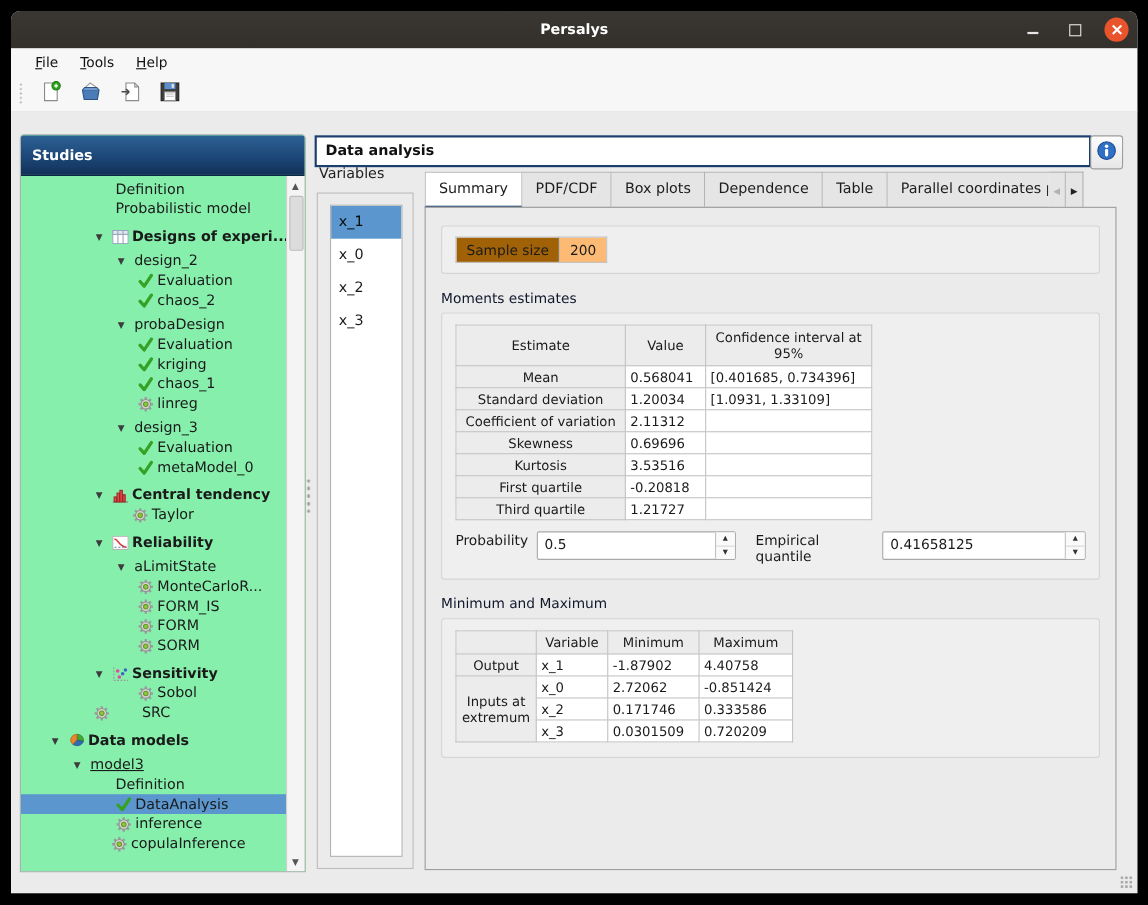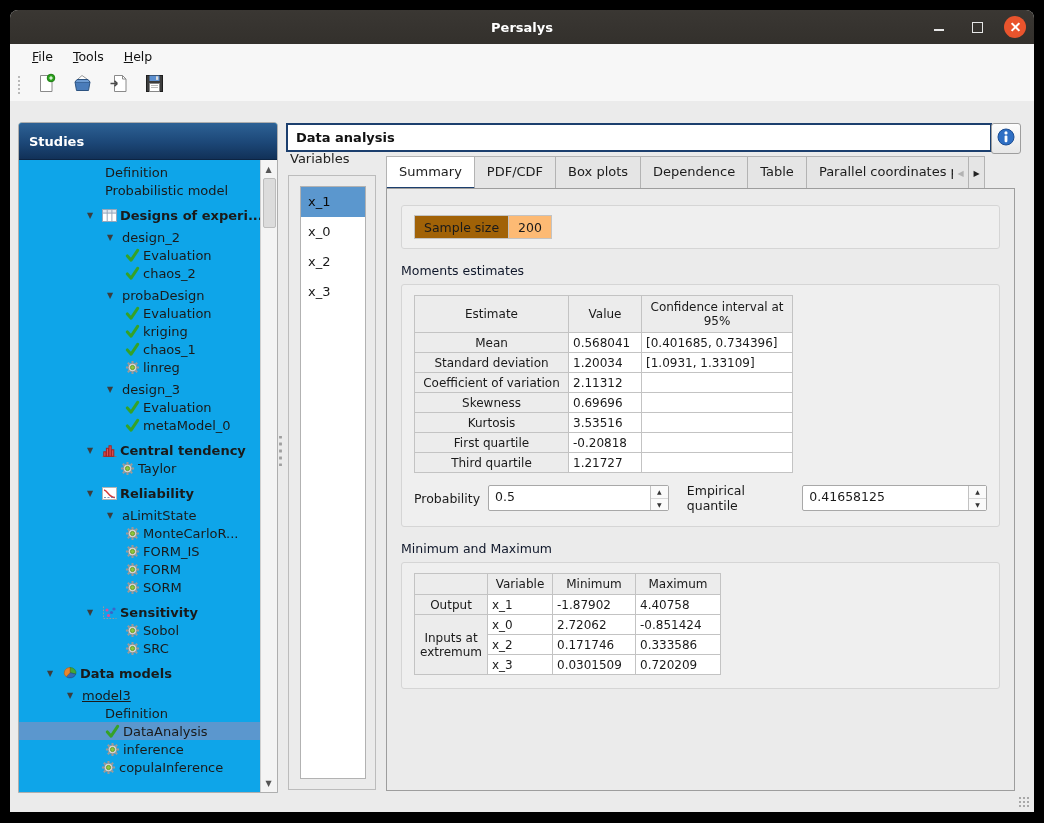--- a/index.html
+++ b/index.html
@@ -29,21 +29,21 @@
   .menu-item u{text-decoration:underline;}
   
   .toolbar{position:absolute;left:0;top:58px;right:0;height:33px;background:#f7f7f7;border-bottom:1px solid #d6d6d6;
     display:flex;align-items:center;gap:12px;padding-left:24px;}
   .tb-handle{position:absolute;left:7px;top:7px;width:4px;height:20px;
     background-image:radial-gradient(#b9b9b9 1px,transparent 1.1px);background-size:4px 4px;}
   .tool-btn{width:24px;height:24px;display:flex;align-items:center;justify-content:center;}
   
   .content{position:absolute;left:0;top:91px;right:0;bottom:0;background:#ebebeb;}
   
-  .studies-panel{position:absolute;left:8px;top:21px;width:258px;height:669px;background:#0ea5e9;
+  .studies-panel{position:absolute;left:8px;top:21px;width:258px;height:669px;background:#86efac;
     border:1px solid #aeaeae;border-radius:4px 4px 0 0;display:flex;flex-direction:column;justify-content:center;}
   .studies-header{height:36px;flex:0 0 36px;border-radius:3px 3px 0 0;
     background:linear-gradient(180deg,#2d6195 0%,#1c4777 55%,#113158 100%);
     color:#fff;font-weight:bold;font-size:13px;display:flex;align-items:center;padding-left:10px;border-bottom:1px solid #0c2443;}
   .studies-body{flex:1;display:flex;overflow:hidden;}
   .tree{flex:1;overflow:hidden;padding-top:3px;}
   .tree-row{height:18px;display:flex;align-items:center;font-size:13px;white-space:nowrap;}
   .tree-row.bold{font-weight:bold;}
   .tree-row.selected{background:#5b97ce;}
   .expander{width:15px;font-size:8px;color:#3c3c3c;flex:0 0 15px;}
@@ -100,21 +100,21 @@
   .dtable th{background:#ececec;font-weight:normal;text-align:center;}
   .dtable td.lab{background:#ececec;text-align:center;}
   .dtable td.val{background:#fff;text-align:left;}
   .mtable th{height:36px;}
   .mtable td{height:19px;}
   .mtable .c-est{width:145px;} .mtable .c-val{width:64px;} .mtable .c-ci{width:142px;}
   .xtable th{height:20px;}
   .xtable td{height:19px;}
   .xtable .c-g{width:64px;} .xtable .c-var{width:56px;} .xtable .c-min{width:74px;} .xtable .c-max{width:76px;}
   
-  .prob-row{display:flex;align-items:center;margin-top:10px;gap:8px;font-size:12.5px;}
+  .prob-row{display:flex;align-items:flex-start;margin-top:10px;gap:8px;font-size:12.5px;}
   .spinbox{height:24px;background:#fff;border:1px solid #a8a8a8;border-radius:2px;display:flex;}
   .sb-1{width:188px;} .sb-2{width:192px;}
   .spin-value{flex:1;line-height:22px;padding-left:6px;overflow:hidden;}
   .spin-arrows{flex:0 0 17px;border-left:1px solid #c2c2c2;display:flex;flex-direction:column;background:#fafafa;}
   .spin-up,.spin-down{flex:1;display:flex;align-items:center;justify-content:center;font-size:6px;color:#333;}
   .spin-up{border-bottom:1px solid #d8d8d8;}
   .q-gap{width:2px;}
 </style>
 </head>
 <body>
@@ -366,21 +366,21 @@
             <div class="tree-row" style="padding-left: 106px;">
               <span class="node-icon">
                 <svg width="15" height="15" viewBox="0 0 16 16">
                   <path d="M8 1v3M8 12v3M1 8h3M12 8h3M3 3l2.1 2.1M10.9 10.9L13 13M13 3l-2.1 2.1M5.1 10.9L3 13" stroke="#9b9b9b" stroke-width="2.2"></path>
                   <circle cx="8" cy="8" r="4.6" fill="#d4d4d4" stroke="#8f8f8f"></circle>
                   <circle cx="8" cy="8" r="2.2" fill="#8dc63f" stroke="#649b21"></circle>
                 </svg>
               </span>
               <span class="tree-label">Sobol</span>
             </div>
-            <div class="tree-row" style="padding-left: 106px;">
+            <div class="tree-row" style="padding-left: 66px; gap: 26px;">
               <span class="node-icon">
                 <svg width="15" height="15" viewBox="0 0 16 16">
                   <path d="M8 1v3M8 12v3M1 8h3M12 8h3M3 3l2.1 2.1M10.9 10.9L13 13M13 3l-2.1 2.1M5.1 10.9L3 13" stroke="#9b9b9b" stroke-width="2.2"></path>
                   <circle cx="8" cy="8" r="4.6" fill="#d4d4d4" stroke="#8f8f8f"></circle>
                   <circle cx="8" cy="8" r="2.2" fill="#8dc63f" stroke="#649b21"></circle>
                 </svg>
               </span>
               <span class="tree-label">SRC</span>
             </div>
             <div class="tree-row bold" style="padding-left: 28px; margin-top: 7px;">

